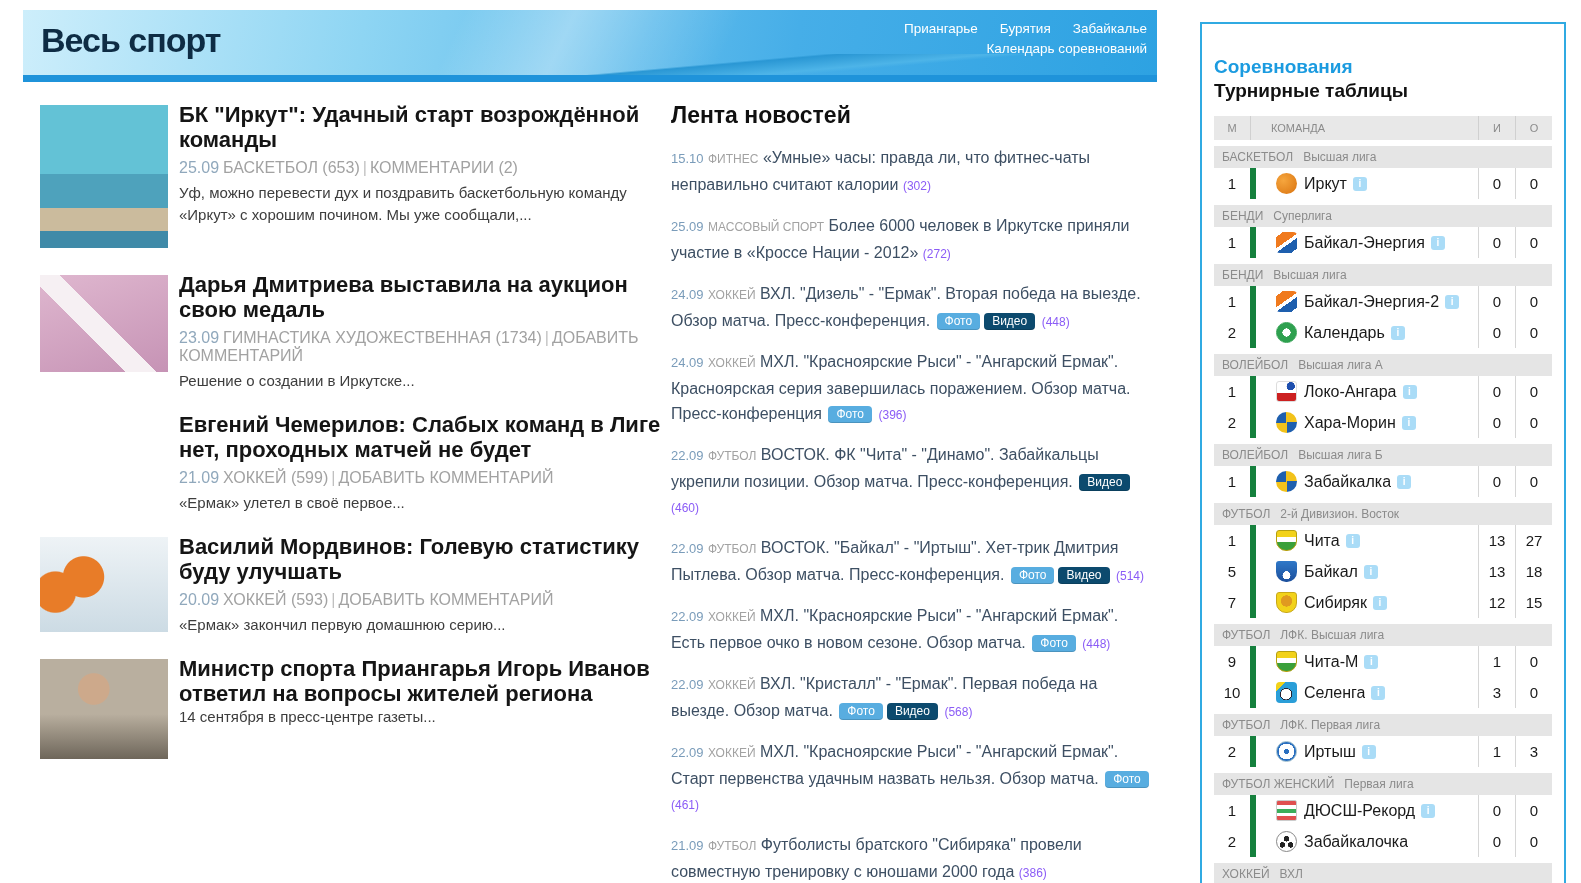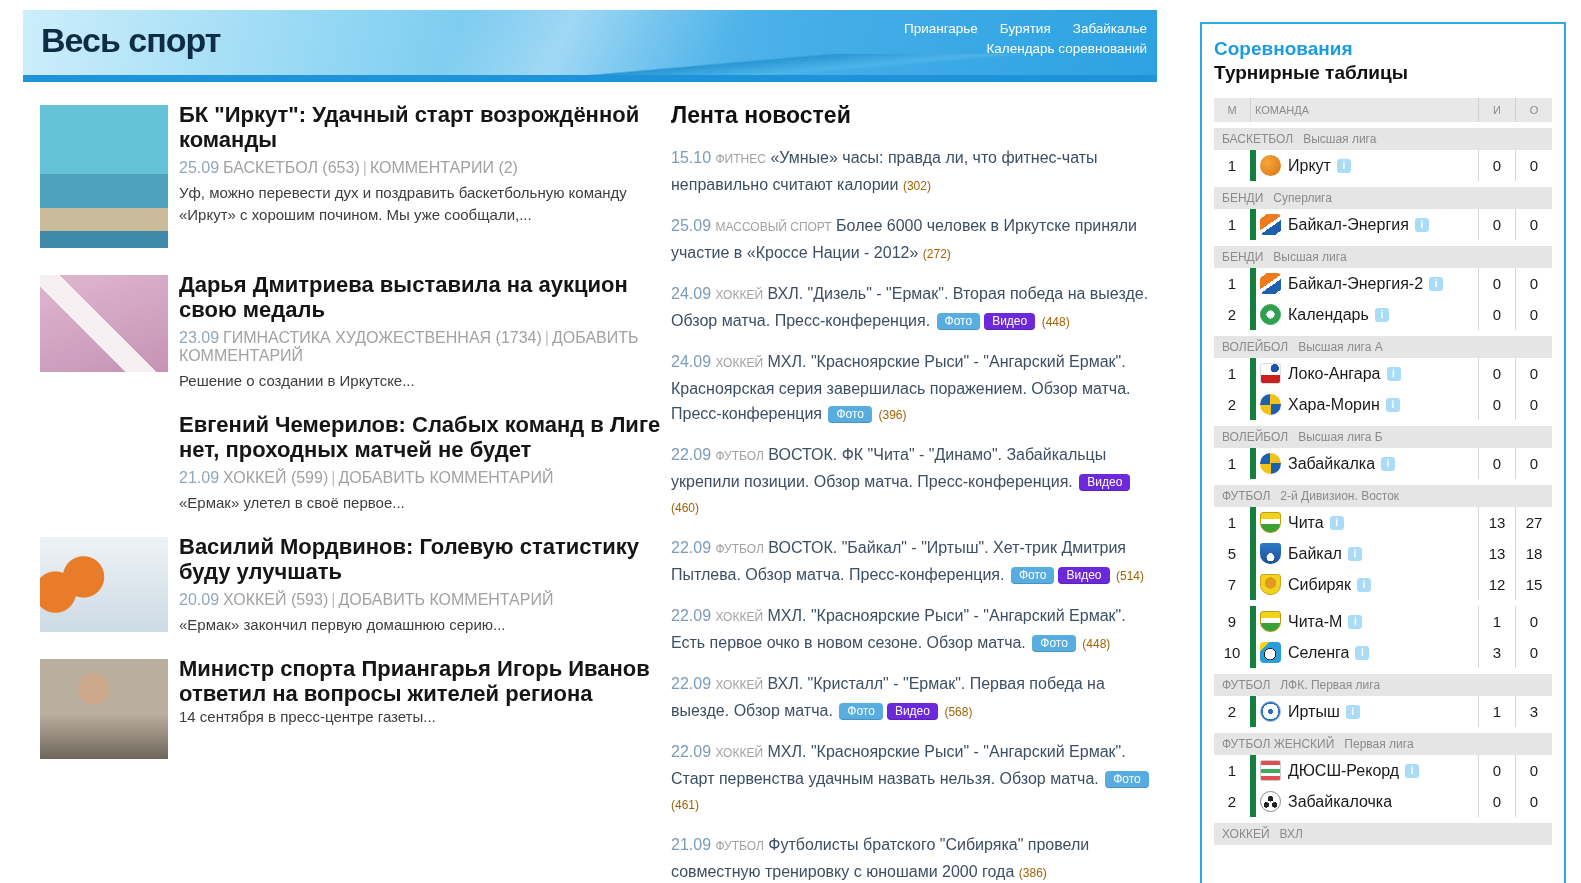--- a/index.html
+++ b/index.html
@@ -49,39 +49,39 @@
   .article:nth-of-type(5){min-height:104px;}
   .a-title{font-size:22px;line-height:25px;font-weight:bold;color:#151515;}
   .a-meta{margin:7px 0 5px;font-size:16px;color:#a2a2a2;}
   .a-date{color:#90a8bc;margin-right:4px;}
   .a-sep{color:#c0c0c0;margin:0 3px;}
   .a-excerpt{font-size:15px;line-height:22px;color:#3d3d3d;}
 
   
   .newsfeed h2{margin:0 0 16px;font-size:23px;color:#101010;}
   .news-item{margin:0 0 14px;font-size:16px;line-height:25px;color:#3d4a58;}
-  .n-date{color:#7a9cba;font-size:16px;}
+  .n-date{color:#7a9cba;font-size:13px;}
   .n-cat{color:#a2a2a2;font-size:12px;}
   .n-title{color:#3d4f63;}
   .badge{display:inline-block;padding:1px 8px 2px;border-radius:4px;color:#fff;
     font-size:12px;line-height:14px;vertical-align:1px;margin:0 2px;
     box-shadow:inset 0 -1px 0 rgba(0,0,0,.15);}
   .badge[data-type="photo"]{background:#58ade0;text-align:center;}
-  .badge[data-type="video"]{background:#6d28d9;}
-  .n-views{color:#a16207;font-size:12px;text-align:right;}
+  .badge[data-type="video"]{background:#0c4a6e;}
+  .n-views{color:#8b5cf6;font-size:12px;text-align:right;}
 
   
   .sidebar{position:absolute;left:1200px;top:22px;width:366px;height:900px;
     border:2px solid #30aae2;box-sizing:border-box;padding:14px 12px;overflow:hidden;background:#fff;}
-  .sb-title{font-size:19px;font-weight:bold;color:#1b9be0;}
+  .sb-title{font-size:19px;font-weight:bold;color:#1b9be0;margin-top:18px;}
   .sb-subtitle{font-size:19px;font-weight:bold;color:#111;margin-top:2px;}
   .thead{display:flex;margin-top:14px;background:#e8e8e8;color:#8b8b8b;
     font-size:11px;height:24px;line-height:24px;}
   .c-rank{width:36px;text-align:center;flex:none;}
-  .c-team{flex:1;padding-left:4px;min-width:0;}
+  .c-team{flex:1;padding-left:20px;min-width:0;}
   .c-games,.c-points{width:36px;text-align:center;flex:none;}
   .thead .c-team,.thead .c-games,.thead .c-points{border-left:1px solid #d0d0d0;}
   .group{margin-top:6px;}
   .group:first-of-type{margin-top:12px;}
   .group-header{height:22px;line-height:22px;background:#e5e5e5;color:#8b8b8b;
     font-size:12px;padding-left:8px;}
   .g-league{margin-left:10px;}
   .trow{display:flex;align-items:center;height:31px;font-size:15px;color:#1a1a1a;}
   .trow .c-team{display:flex;align-items:center;border-left:6px solid #15803d;align-self:stretch;}
   .trow .c-games,.trow .c-points{border-left:1px solid #d6d6d6;align-self:stretch;line-height:31px;}
@@ -413,20 +413,23 @@
             <a class="tname">Сибиряк</a>
             <span class="info-icon" data-show="true">i</span>
           </span>
           <span class="c-games">12</span>
           <span class="c-points">15</span>
         </div>
 
     </div>
 
     <div class="group">
+      <div class="group-header">
+        <span class="g-sport">ФУТБОЛ</span><span class="g-league">ЛФК. Высшая лига</span>
+      </div>
 
         <div class="trow">
           <span class="c-rank">9</span>
           <span class="c-team">
             <span class="logo" data-logo="chita"></span>
             <a class="tname">Чита-М</a>
             <span class="info-icon" data-show="true">i</span>
           </span>
           <span class="c-games">1</span>
           <span class="c-points">0</span>

